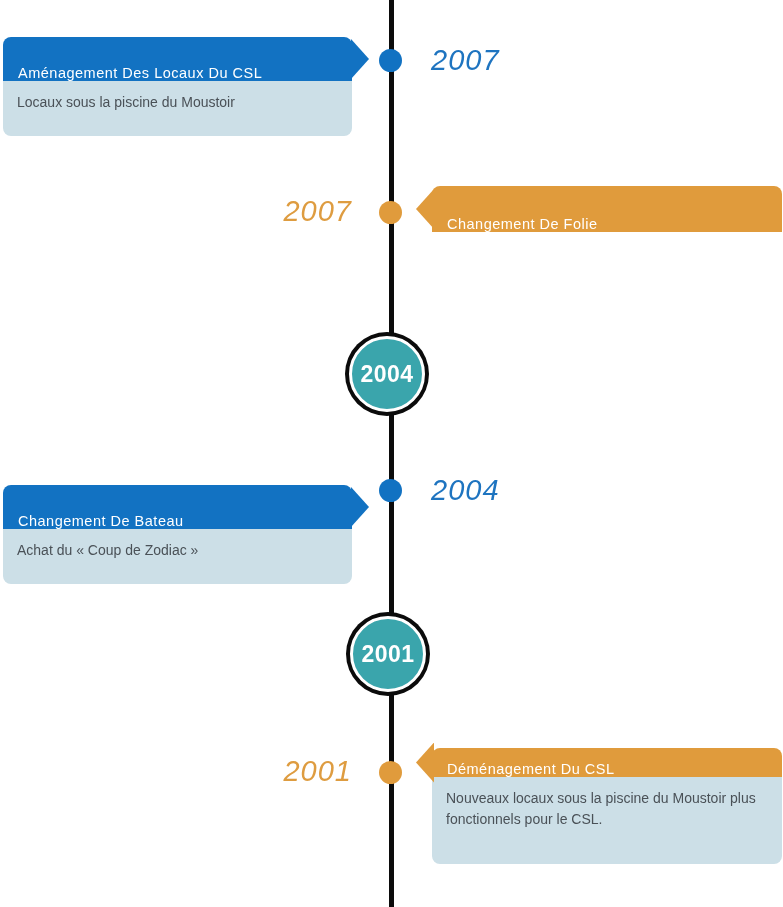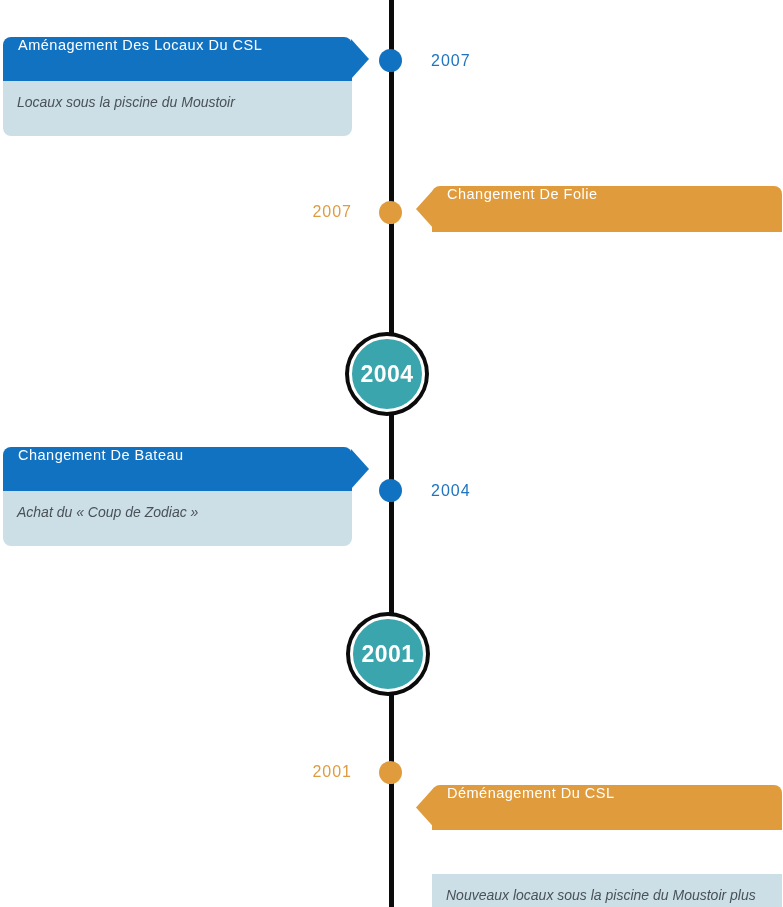--- a/index.html
+++ b/index.html
@@ -35,40 +35,39 @@
   }
 
   .card {
     position: absolute;
     z-index: 2;
   }
 
   .card-header {
     position: relative;
     display: flex;
-    align-items: flex-start;
+    align-items: flex-end;
     height: 44px;
     padding: 0 15px;
     border-radius: 8px 8px 0 0;
     color: #ffffff;
     font-size: 14.5px;
     letter-spacing: 0.5px;
     white-space: nowrap;
   }
   .card-header.blue   { background: var(--blue); }
   .card-header.orange { background: var(--orange); }
 
   .card-body {
     background: var(--body-bg);
     border-radius: 0 0 8px 8px;
     padding: 11px 14px 23px 14px;
     color: var(--body-text);
     font-size: 14px;
     line-height: 21px;
-    font-style: italic;
   }
 
   .arrow {
     position: absolute;
     top: 50%;
     transform: translateY(-50%);
     width: 18px;
     height: 40px;
   }
   .arrow.right {
@@ -87,24 +86,25 @@
     width: 23px;
     height: 23px;
     border-radius: 50%;
     z-index: 3;
   }
   .dot.blue   { background: var(--blue); }
   .dot.orange { background: var(--orange); }
 
   .year {
     position: absolute;
-    font-size: 16px;
+    font-size: 29px;
     line-height: 27px;
     letter-spacing: 1px;
     z-index: 2;
+    font-style: italic;
   }
   .year.blue   { color: var(--year-blue); }
   .year.orange { color: var(--year-orange); }
   .year.right-of-line { left: 431px; }
   .year.left-of-line  { right: 431px; text-align: right; }
 
   .milestone {
     position: absolute;
     width: 76px;
     height: 76px;
@@ -127,29 +127,29 @@
   .e1-dot  { left: 379px; top: 49px; }
   .e1-year { top: 47px; }
 
   .e2-card { left: 432px; top: 186px; width: 350px; }
   .e2-card .card-header { height: 46px; }
   .e2-dot  { left: 379px; top: 201px; }
   .e2-year { top: 198px; }
 
   .m1 { left: 349px; top: 336px; }
 
-  .e3-card { left: 3px;   top: 447px; width: 349px; }
+  .e3-card { left: 3px;   top: 485px; width: 349px; }
   .e3-dot  { left: 379px; top: 479px; }
   .e3-year { top: 477px; }
 
   .m2 { left: 350px; top: 616px; }
 
   .e4-card { left: 432px; top: 748px; width: 350px; }
-  .e4-card .card-header { height: 45px; margin-top: 37px; }
-  .e4-card .card-body { padding-bottom: 14px; margin-top: 44px; }
+  .e4-card .card-header { height: 29px; }
+  .e4-card .card-body { padding-bottom: 34px; }
   .e4-dot  { left: 379px; top: 761px; }
   .e4-year { top: 758px; }
 </style>
 </head>
 <body>
 
 <div class="timeline">
 
   <div class="axis"></div>
 

